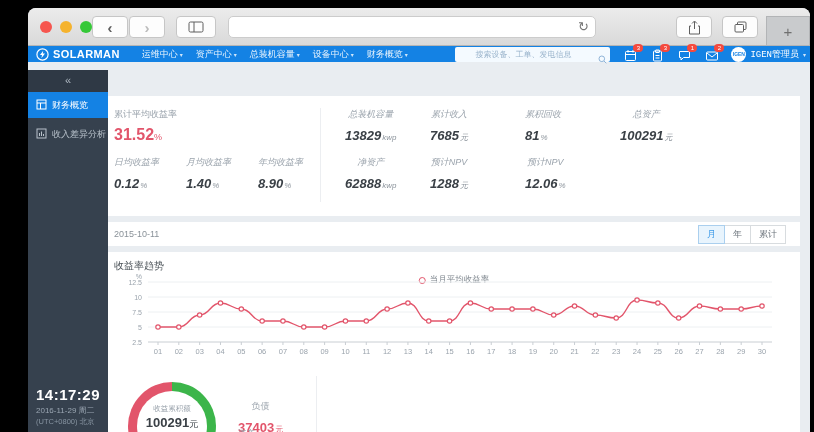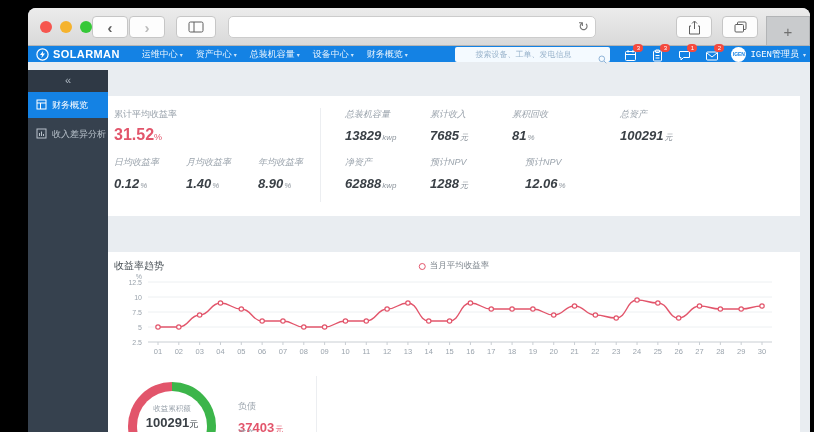--- a/index.html
+++ b/index.html
@@ -66,36 +66,36 @@
   .main{position:absolute;left:80px;top:62px;right:0;bottom:0;}
   .crumbrow{position:absolute;left:0;top:0;right:10px;height:26px;display:flex;align-items:center;}
   .crumb{margin-left:6px;font-size:9px;color:#98a0a8;}
   .projsel{margin-left:8px;height:16px;background:#fff;border:1px solid #d4d8dc;border-radius:2px;
            font-size:8.5px;color:#7a838c;display:flex;align-items:center;padding:0 7px;gap:7px;cursor:pointer;}
   .card{position:absolute;left:0;right:10px;background:#fff;}
   #card-metrics{top:26px;height:120px;}
   #card-date{top:152px;height:24px;}
   #card-chart{top:182px;height:130px;}
   #card-bottom{top:298px;bottom:0;overflow:hidden;}
-  .m-label{font-size:9px;color:#9aa3ac;}
+  .m-label{font-size:9px;color:#9aa3ac;text-align:center;}
   .m-value{font-size:13px;color:#3a4046;font-weight:bold;margin-top:7px;}
   .m-unit{font-size:8px;color:#8d959d;font-weight:normal;margin-left:1px;}
   .mcell{position:absolute;font-style:italic;}
   #primary-metric{position:absolute;left:6px;top:12px;}
   #primary-metric .pv{font-size:16px;color:#e2556b;font-weight:bold;margin-top:5px;}
   #primary-metric .pu{font-size:9px;font-weight:normal;}
   .vdivider{position:absolute;top:12px;bottom:14px;width:1px;background:#eceef1;}
   #metric-div{left:212px;}
   .datetext{position:absolute;left:6px;top:7px;font-size:9px;color:#8a9299;}
   .fgroup{position:absolute;right:14px;top:3px;display:flex;}
   .fbtn{height:17px;border:1px solid #d8dcdf;background:#fff;color:#6b737b;font-size:9px;
         padding:0 8px;display:flex;align-items:center;margin-left:-1px;cursor:pointer;}
   .fbtn.active{background:#e8f4fd;color:#3d9ae8;border-color:#aacfee;z-index:1;}
   .chart-title{position:absolute;left:6px;top:7px;font-size:10px;color:#4d545a;}
-  .legend{position:absolute;left:50%;transform:translateX(-50%);top:8px;font-size:8.5px;
+  .legend{position:absolute;left:50%;transform:translateX(-50%);top:22px;font-size:8.5px;
           color:#7c848c;display:flex;align-items:center;gap:4px;}
   .legend-ring{width:5px;height:5px;border:1.5px solid #e2556b;border-radius:50%;display:inline-block;}
   #trend-svg{position:absolute;left:4px;top:22px;}
   
   .donut{position:absolute;left:20px;top:14px;width:88px;height:88px;border-radius:50%;}
   .donut-hole{position:absolute;left:9px;top:9px;width:70px;height:70px;border-radius:50%;background:#fff;}
   .donut-label{position:absolute;left:20px;top:36px;width:88px;text-align:center;font-size:7.5px;color:#9aa3ac;}
   .donut-value{position:absolute;left:20px;top:47px;width:88px;text-align:center;font-size:13px;
                color:#3a4046;font-weight:bold;}
   .donut-unit{font-size:9px;font-weight:normal;}
@@ -225,20 +225,25 @@
         <div class="side-item">
           <span><svg width="11" height="11" viewBox="0 0 11 11" fill="none" stroke="currentColor" stroke-width="1">
               <rect x="1" y="1" width="9" height="9"></rect>
               <line x1="3.5" y1="8" x2="3.5" y2="5"></line>
               <line x1="5.5" y1="8" x2="5.5" y2="3.5"></line>
               <line x1="7.5" y1="8" x2="7.5" y2="6"></line>
             </svg></span>
           <span>收入差异分析</span>
         </div>
       </div>
+    <div class="clock">
+      <div class="t">14:17:29</div>
+      <div class="d">2016-11-29 周二</div>
+      <div class="z">(UTC+0800) 北京</div>
+    </div>
   </div>
 
   <div class="main">
 
     <div class="card" id="card-metrics">
       <div id="primary-metric">
         <div class="m-label">累计平均收益率</div>
         <div class="pv"><span>31.52</span><span class="pu">%</span></div>
       </div>
       <div class="vdivider" id="metric-div"></div>
@@ -256,21 +261,21 @@
             <div class="m-value">8.90<span class="m-unit">%</span></div>
           </div>
           <div class="mcell" style="left: 237px; top: 12px;">
             <div class="m-label">总装机容量</div>
             <div class="m-value">13829<span class="m-unit">kwp</span></div>
           </div>
           <div class="mcell" style="left: 322px; top: 12px;">
             <div class="m-label">累计收入</div>
             <div class="m-value">7685<span class="m-unit">元</span></div>
           </div>
-          <div class="mcell" style="left: 404px; top: 12px;">
+          <div class="mcell" style="left: 417px; top: 12px;">
             <div class="m-label">累积回收</div>
             <div class="m-value">81<span class="m-unit">%</span></div>
           </div>
           <div class="mcell" style="left: 512px; top: 12px;">
             <div class="m-label">总资产</div>
             <div class="m-value">100291<span class="m-unit">元</span></div>
           </div>
           <div class="mcell" style="left: 237px; top: 60px;">
             <div class="m-label">净资产</div>
             <div class="m-value">62888<span class="m-unit">kwp</span></div>
@@ -279,20 +284,28 @@
             <div class="m-label">预计NPV</div>
             <div class="m-value">1288<span class="m-unit">元</span></div>
           </div>
           <div class="mcell" style="left: 417px; top: 60px;">
             <div class="m-label">预计NPV</div>
             <div class="m-value">12.06<span class="m-unit">%</span></div>
           </div>
         </div>
     </div>
 
+    <div class="card" id="card-date">
+      <span class="datetext">2015-10-11</span>
+      <div class="fgroup" id="filter-group">
+          <div class="fbtn active">月</div>
+          <div class="fbtn">年</div>
+          <div class="fbtn">累计</div>
+        </div>
+    </div>
 
     <div class="card" id="card-chart">
       <span class="chart-title">收益率趋势</span>
       <span class="legend">
         <span class="legend-ring"></span>
         <span>当月平均收益率</span>
       </span>
       <svg id="trend-svg" width="668" height="84" viewBox="0 0 668 84">
           <line x1="36" x2="660" y1="8" y2="8" stroke="#edf0f2" stroke-width="1"></line>
           <text x="30" y="10.5" text-anchor="end" font-size="7" fill="#9aa3ac">12.5</text>

